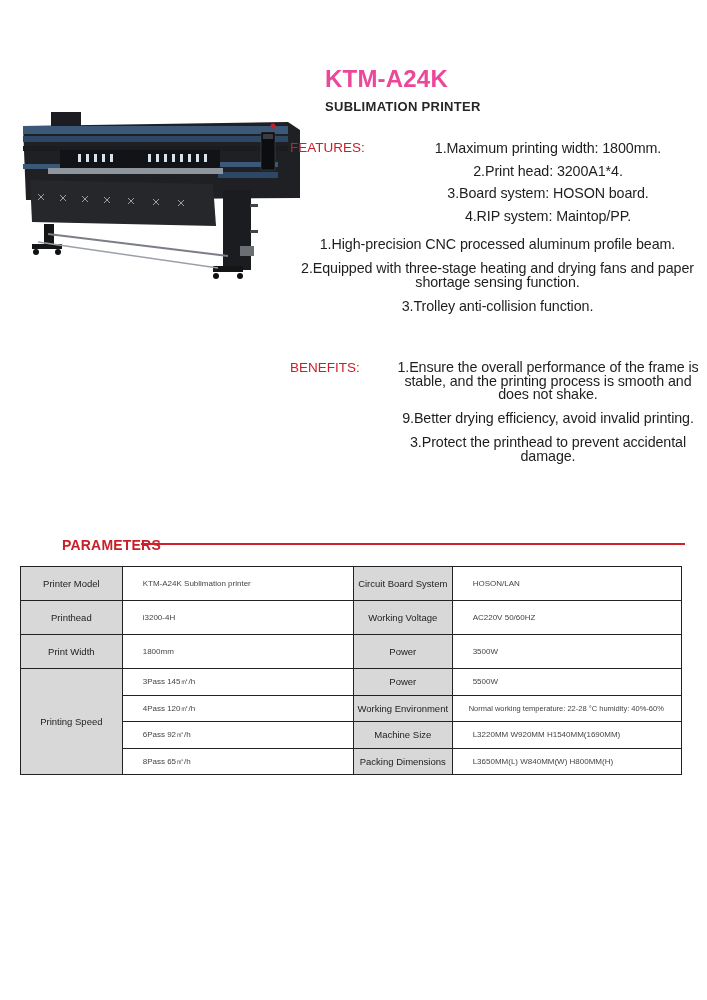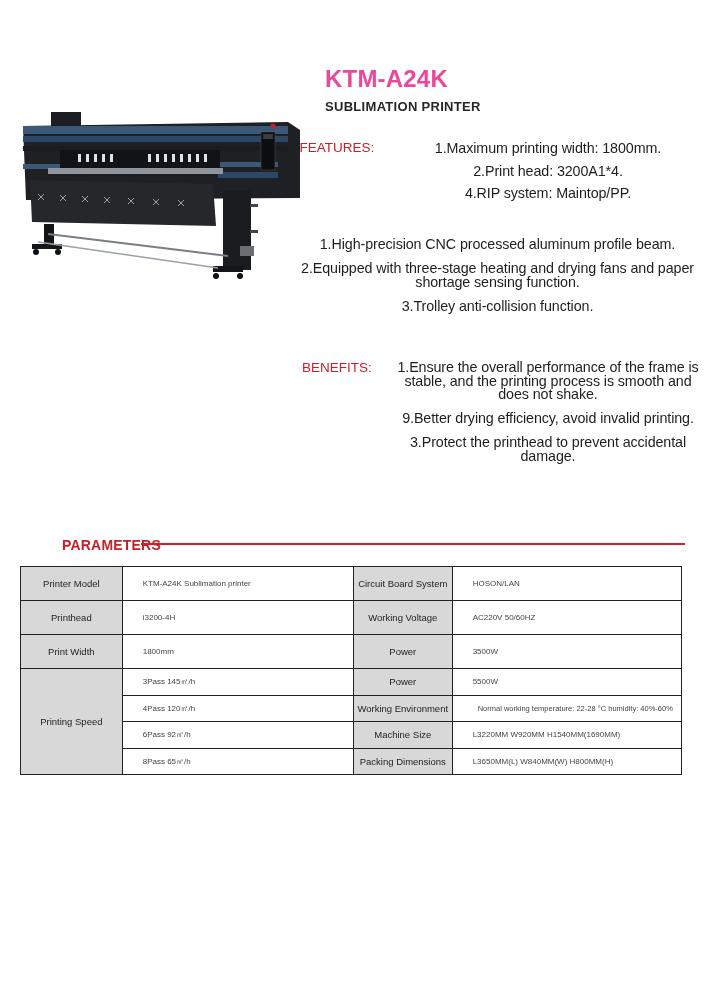--- a/index.html
+++ b/index.html
@@ -9,21 +9,21 @@
     
     .title-block { position: absolute; left: 325px; top: 66px; }
     .model { font-size: 24px; font-weight: bold; color: #ec4899; letter-spacing: 0.2px; line-height: 26px; }
     .subtitle { font-size: 13px; font-weight: bold; color: #262626; margin-top: 5px; letter-spacing: 0.3px; line-height: 20px; }
 
     
     .printer { position: absolute; left: 18px; top: 106px; width: 290px; height: 190px; }
 
     
     .section { position: absolute; left: 290px; width: 415px; display: flex; }
-    .section .label { width: 101px; text-align: center; color: #c8202a; font-size: 13.5px; line-height: 14px; padding-right: 7px; flex-shrink: 0; }
+    .section .label { width: 101px; text-align: left; color: #c8202a; font-size: 13.5px; line-height: 14px; padding-right: 7px; flex-shrink: 0; }
     .section .items { flex: 1; }
     .section .item { font-size: 14.3px; line-height: 13.5px; color: #1e1e1e; margin-bottom: 10.5px; letter-spacing: -0.1px; text-align: center; }
     .sec-features { top: 141px; }
     .sec-features .item { margin-bottom: 8.5px; line-height: 14px; }
     .sec-advantages { top: 238px; left: 290px; }
     .sec-advantages .label { width: 101px; }
     .sec-benefits { top: 361px; left: 290px; }
 
     
     .params-title { position: absolute; left: 26px; top: 537px; font-size: 14px; font-weight: bold; color: #c8202a; letter-spacing: 0.2px; margin-left: 36px; }
@@ -116,20 +116,21 @@
     <circle cx="198" cy="170" r="3" fill="#111"></circle>
       <circle cx="222" cy="170" r="3" fill="#111"></circle>
   </svg>
 </div>
 
 <div class="section sec-features">
   <div class="label">FEATURES:</div>
   <div class="items">
     <div class="item">1.Maximum printing width: 1800mm.</div>
     <div class="item">2.Print head: 3200A1*4.</div>
+    <div class="item">3.Board system: HOSON board.</div>
     <div class="item">4.RIP system: Maintop/PP.</div>
   </div>
 </div>
 
 <div class="section sec-advantages">
   <div class="items">
     <div class="item">1.High-precision CNC processed aluminum profile beam.</div>
     <div class="item">2.Equipped with three-stage heating and drying fans and paper shortage sensing function.</div>
     <div class="item">3.Trolley anti-collision function.</div>
   </div>
@@ -175,21 +176,21 @@
   </tr>
   <tr class="speed-row">
     <td class="key" rowspan="4">Printing Speed</td>
     <td class="val">3Pass   145㎡/h</td>
     <td class="key">Power</td>
     <td class="val">5500W</td>
   </tr>
   <tr class="speed-row">
     <td class="val">4Pass   120㎡/h</td>
     <td class="key">Working Environment</td>
-    <td class="val" style="padding-left:25px;font-size:7.5px;">Normal working temperature: 22-28 °C humidity: 40%-60%</td>
+    <td class="val" style="padding-left:16px;font-size:7.5px;">Normal working temperature: 22-28 °C humidity: 40%-60%</td>
   </tr>
   <tr class="speed-row">
     <td class="val">6Pass   92㎡/h</td>
     <td class="key">Machine Size</td>
     <td class="val">L3220MM  W920MM  H1540MM(1690MM)</td>
   </tr>
   <tr class="speed-row">
     <td class="val">8Pass   65㎡/h</td>
     <td class="key">Packing Dimensions</td>
     <td class="val">L3650MM(L)  W840MM(W)  H800MM(H)</td>

